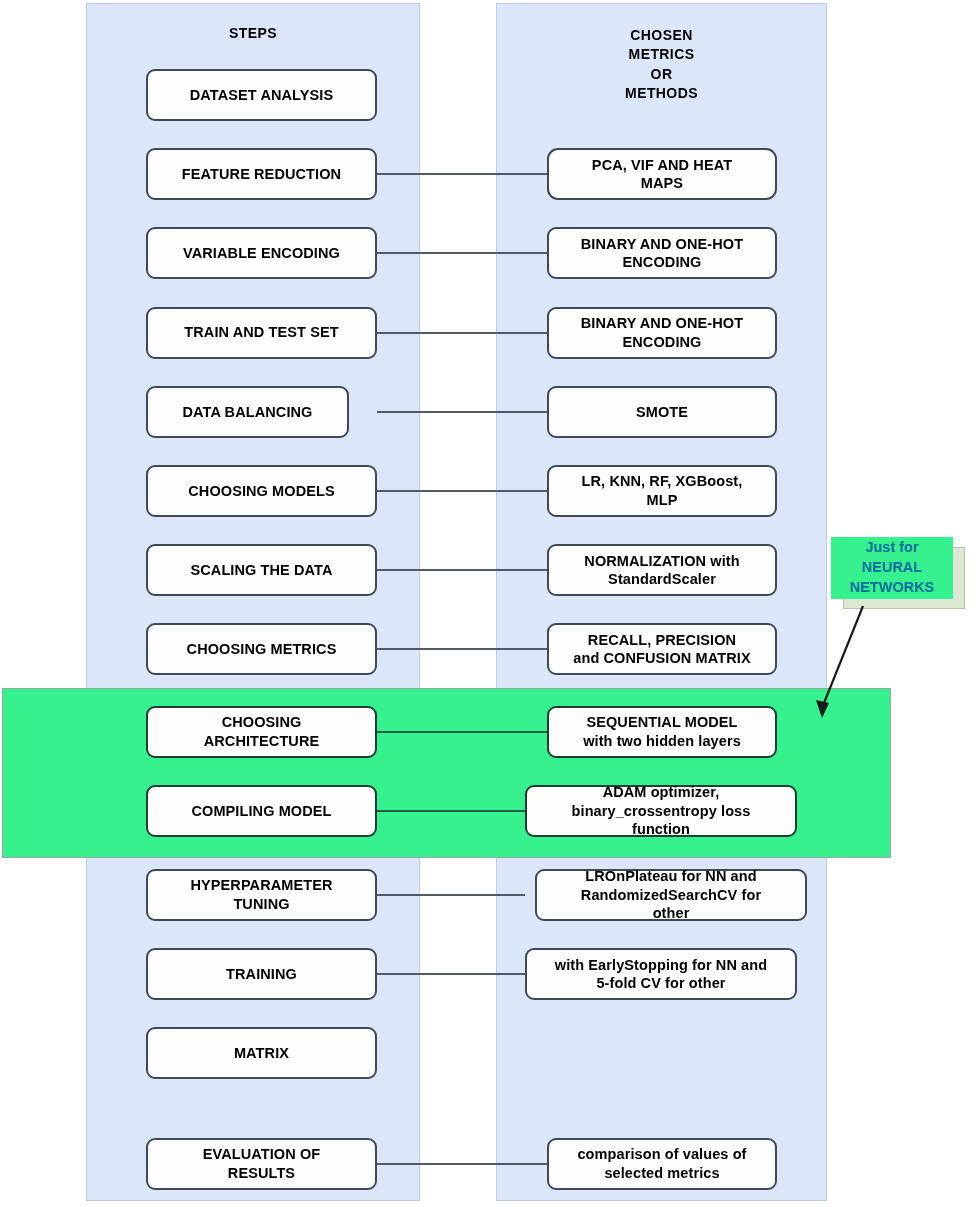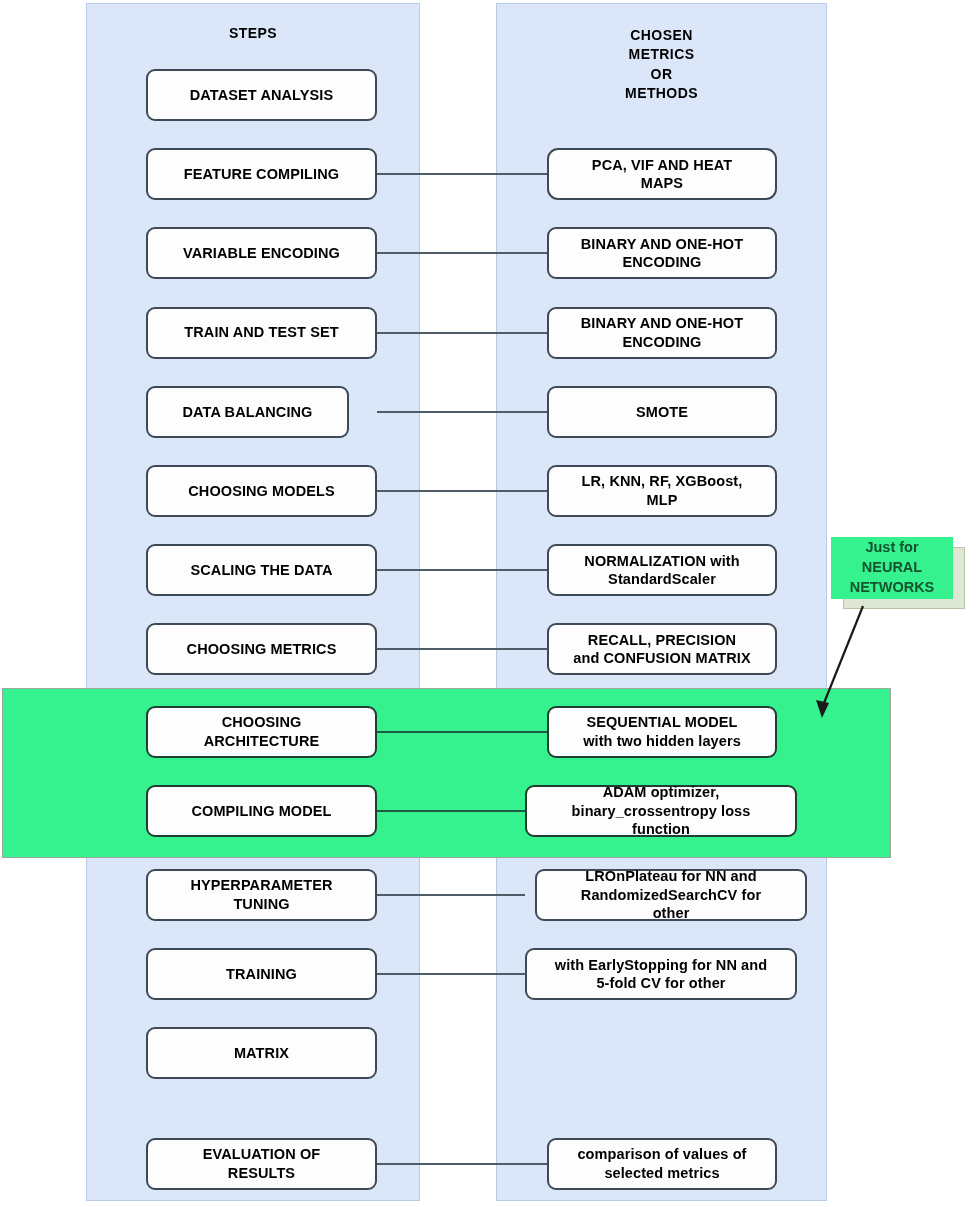--- a/index.html
+++ b/index.html
@@ -99,21 +99,21 @@
     height: 62px;
     background: #35f28e;
     box-sizing: border-box;
     display: flex;
     align-items: center;
     justify-content: center;
     text-align: center;
     font-weight: bold;
     font-size: 14.5px;
     line-height: 1.36;
-    color: #14532d;
+    color: #0369a1;
   }
   #callout-arrow {
     position: absolute;
     left: 800px;
     top: 600px;
     width: 70px;
     height: 125px;
     pointer-events: none;
   }
 </style>
@@ -125,21 +125,21 @@
   <div class="panel" id="panel-steps"></div>
   <div class="panel" id="panel-metrics"></div>
 
   <div id="green-band"></div>
 
   <div class="col-title" id="title-steps">STEPS</div>
   <div class="col-title" id="title-metrics">CHOSEN<br>METRICS<br>OR<br>METHODS</div>
 
   <div id="rows-layer">
       <div class="node" style="left: 146px; top: 69px; width: 231px; height: 52px;">DATASET ANALYSIS</div>
-      <div class="node" style="left: 146px; top: 148.2px; width: 231px; height: 52px;">FEATURE COMPILING</div>
+      <div class="node" style="left: 146px; top: 148.2px; width: 231px; height: 52px;">FEATURE REDUCTION</div>
       <div class="node" style="left: 547px; top: 148.2px; width: 230px; height: 52px; border-radius: 11px;">PCA, VIF AND HEAT MAPS</div>
       <div class="connector" style="left: 377px; top: 173.2px; width: 170px;"></div>
       <div class="node" style="left: 146px; top: 227.4px; width: 231px; height: 52px;">VARIABLE ENCODING</div>
       <div class="node" style="left: 547px; top: 227.4px; width: 230px; height: 52px;">BINARY AND ONE-HOT ENCODING</div>
       <div class="connector" style="left: 377px; top: 252.4px; width: 170px;"></div>
       <div class="node" style="left: 146px; top: 306.6px; width: 231px; height: 52px;">TRAIN AND TEST SET</div>
       <div class="node" style="left: 547px; top: 306.6px; width: 230px; height: 52px;">BINARY AND ONE-HOT ENCODING</div>
       <div class="connector" style="left: 377px; top: 331.6px; width: 170px;"></div>
       <div class="node" style="left: 146px; top: 385.8px; width: 203px; height: 52px;">DATA BALANCING</div>
       <div class="node" style="left: 547px; top: 385.8px; width: 230px; height: 52px;">SMOTE</div>

